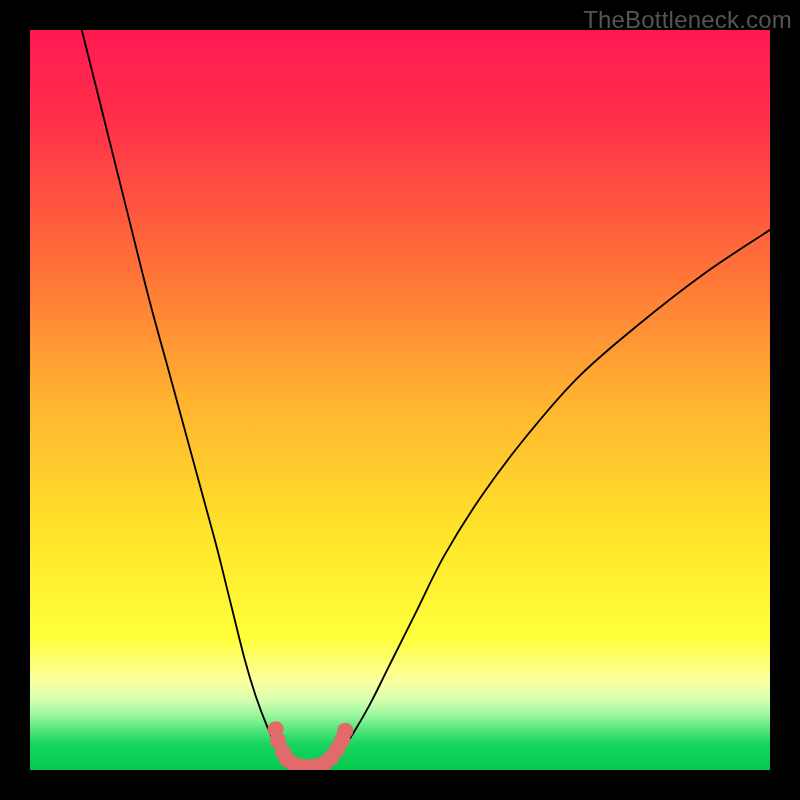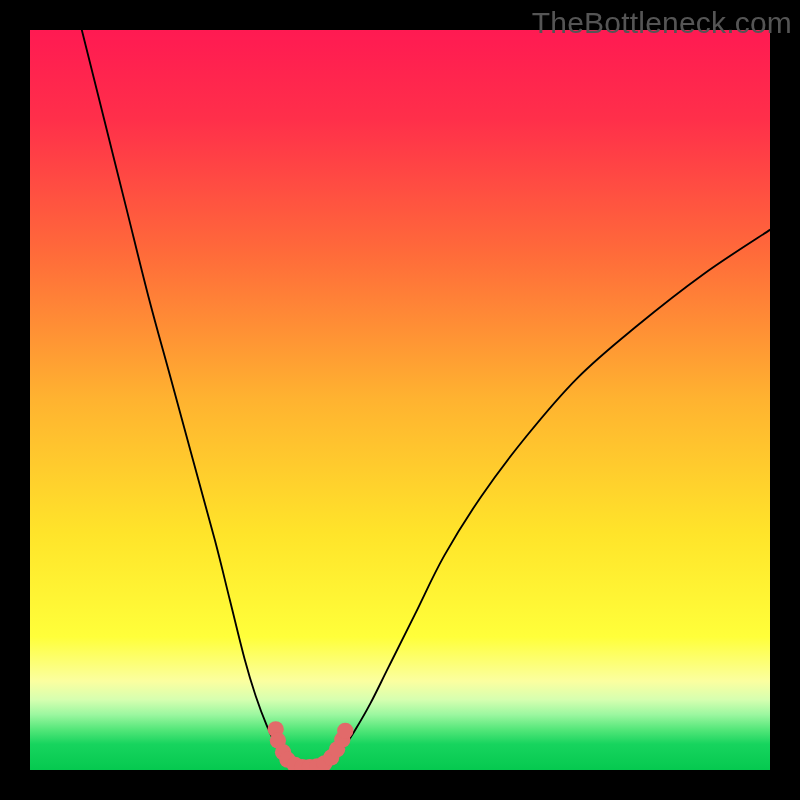--- a/index.html
+++ b/index.html
@@ -32,21 +32,21 @@
     top: 0;
     left: 0;
     width: 100%;
     height: 100%;
   }
   .watermark {
     position: absolute;
     top: 6px;
     right: 8px;
     color: #555;
-    font-size: 30px;
+    font-size: 24px;
     font-weight: 500;
     letter-spacing: 0.2px;
     user-select: none;
   }
   svg.curve {
     position: absolute;
     top: 0;
     left: 0;
     width: 100%;
     height: 100%;

